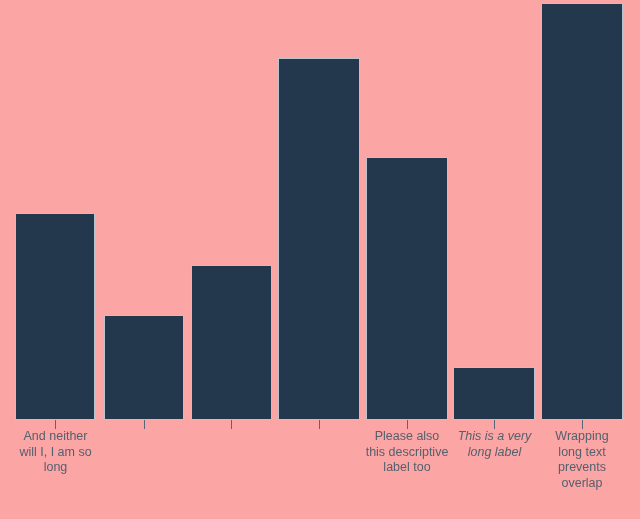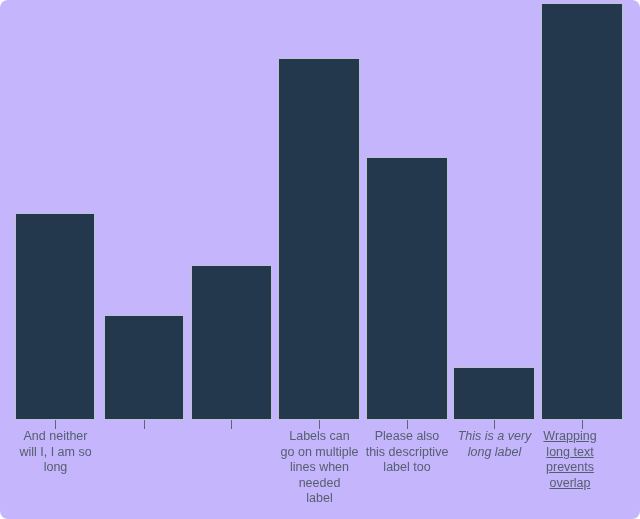--- a/index.html
+++ b/index.html
@@ -70,21 +70,21 @@
     color: #55606e;
     font-family: "Liberation Sans", sans-serif;
     font-size: 12.5px;
     line-height: 15.5px;
     white-space: pre-line;
   }
 </style>
 </head>
 <body style="background: rgb(255, 255, 255);">
 
-<div id="chart-root" style="background: #c4b5fd; border-radius: 8px;">
+<div id="chart-root" style="background: #fca5a5;">
 
   <div id="plot-area">
       <div class="bar" title="And neither will I, I am so long" style="left: 15px; width: 80px; height: 207px; background-color: rgb(35, 55, 77); border-color: rgb(185, 196, 207);"></div>
       <div class="bar" title="I am also far too long" style="left: 104px; width: 80px; height: 105px; background-color: rgb(35, 55, 77); border-color: rgb(185, 196, 207);"></div>
       <div class="bar" title="I will never fit on one line" style="left: 191px; width: 81px; height: 155px; background-color: rgb(35, 55, 77); border-color: rgb(185, 196, 207);"></div>
       <div class="bar" title="Labels can go on multiple lines when needed label" style="left: 278px; width: 82px; height: 362px; background-color: rgb(35, 55, 77); border-color: rgb(185, 196, 207);"></div>
       <div class="bar" title="Please wrap this descriptive label too" style="left: 366px; width: 82px; height: 263px; background-color: rgb(35, 55, 77); border-color: rgb(185, 196, 207);"></div>
       <div class="bar" title="This is a very long label" style="left: 453px; width: 82px; height: 53px; background-color: rgb(35, 55, 77); border-color: rgb(185, 196, 207);"></div>
       <div class="bar" title="Wrapping long text prevents overlap" style="left: 541px; width: 82px; height: 417px; background-color: rgb(35, 55, 77); border-color: rgb(185, 196, 207);"></div>
     </div>
@@ -98,29 +98,24 @@
       <div class="tick-mark" style="left: 319px;"></div>
       <div class="tick-mark" style="left: 407px;"></div>
       <div class="tick-mark" style="left: 494px;"></div>
       <div class="tick-mark" style="left: 582px;"></div>
     </div>
 
   <div id="tick-labels">
       <div class="tick-label" style="left: 8px; width: 95px; color: rgb(85, 96, 110);">And neither
 will I, I am so
 long</div>
-      <div class="tick-label" style="left: 272px; width: 95px; color: rgb(85, 96, 110);">Labels can
-go on multiple
-lines when
-needed
-label</div>
       <div class="tick-label" style="left: 359px; width: 96px; color: rgb(85, 96, 110);">Please also
 this descriptive
 label too</div>
       <div class="tick-label" style="left: 447px; width: 95px; color: rgb(85, 96, 110); font-style: italic;">This is a very
 long label</div>
-      <div class="tick-label" style="left: 528px; width: 84px; color: rgb(85, 96, 110); text-decoration: underline;">Wrapping
+      <div class="tick-label" style="left: 540px; width: 84px; color: rgb(85, 96, 110);">Wrapping
 long text
 prevents
 overlap</div>
     </div>
 
 </div>
 
 </body></html>

